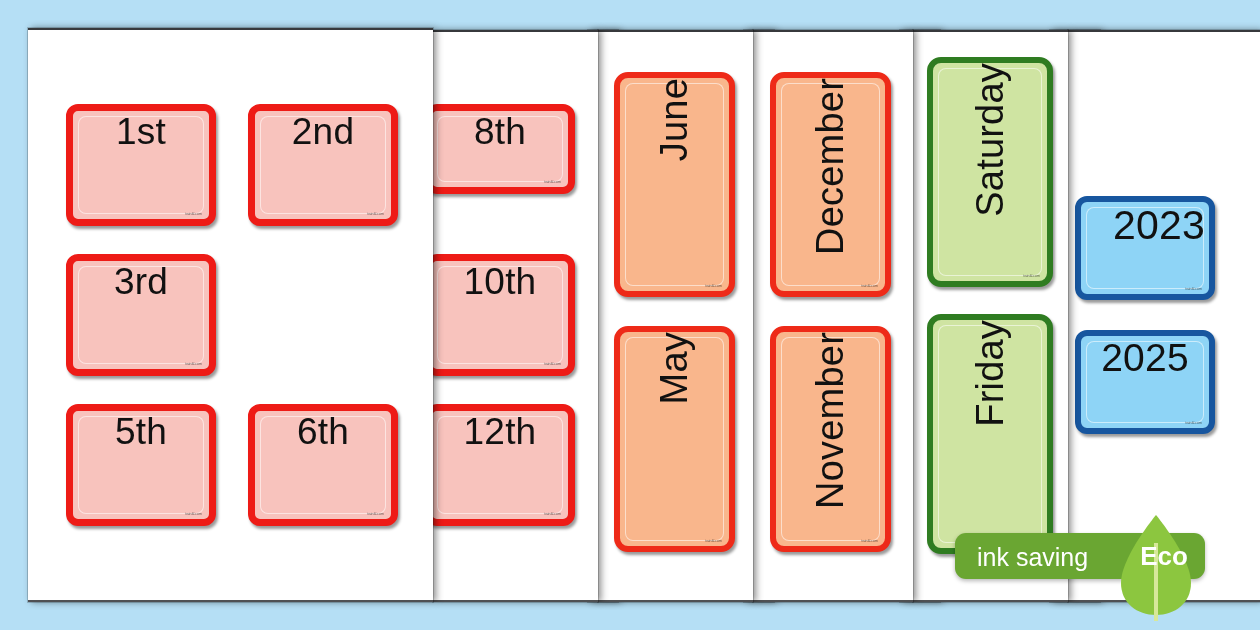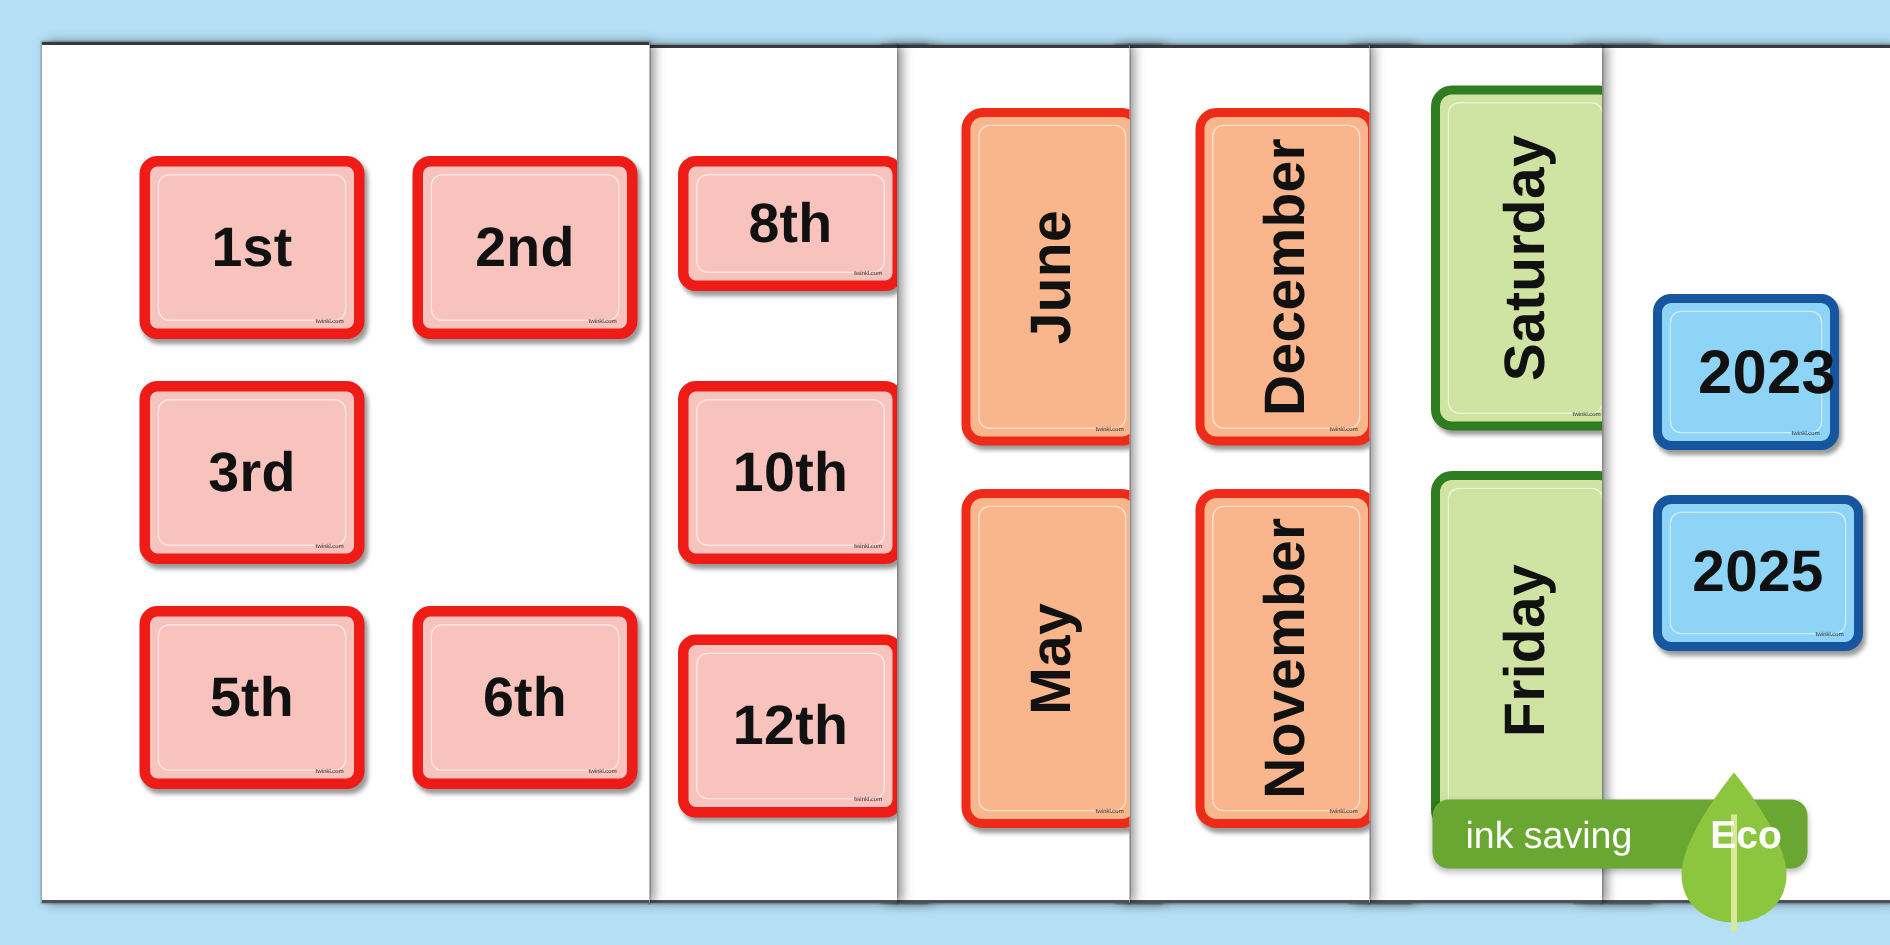--- a/index.html
+++ b/index.html
@@ -24,26 +24,25 @@
   .sheet::after{ 
     content:"";position:absolute;left:0;right:0;bottom:0;height:2px;
     background:rgba(20,22,26,0.75);
   }
 
   
   .card{
     position:absolute;
     box-sizing:border-box;
     border-radius:12px;
-    display:flex;align-items:center;justify-content:center;
+    display:flex;align-items:flex-start;justify-content:center;
     color:#111111;
-    font-weight:bold;
+    font-weight:normal;
     letter-spacing:.2px;
     box-shadow:2px 3px 3px rgba(0,0,0,0.40);
-    margin-left:27px;
   }
   .card .inner{
     position:absolute;inset:5px;
     border-radius:8px;
     box-shadow:inset 0 0 0 1px rgba(255,255,255,0.55);
     pointer-events:none;
   }
   .card .txt{position:relative;z-index:2;white-space:nowrap;}
   .card .wm{
     position:absolute;right:7px;bottom:3px;z-index:3;
@@ -84,21 +83,21 @@
 
 <div id="stage">
 
   <div class="sheet" style="left:1050px;top:30px;width:50px;height:572px;z-index:1;">
     <div class="card c-green" style="left:18px;top:26px;width:52px;height:114px;border-radius:14px;">
       <span class="inner"></span>
     </div>
   </div>
 
   <div class="sheet" style="left:1068px;top:30px;width:192px;height:572px;z-index:2;">
-    <div class="card c-blue" style="left:7px;top:166px;width:124px;height:104px;padding-left:28px;">
+    <div class="card c-blue" style="left:7px;top:166px;width:140px;height:104px;padding-left:28px;">
       <span class="inner"></span>
       <span class="txt" style="font-size:41px;">2023</span>
       <span class="wm">twinkl.com</span>
     </div>
     <div class="card c-blue" style="left:7px;top:300px;width:140px;height:104px;">
       <span class="inner"></span>
       <span class="txt" style="font-size:39px;">2025</span>
       <span class="wm">twinkl.com</span>
     </div>
   </div>
@@ -173,21 +172,21 @@
     <div class="card c-pink" style="left:-8px;top:74px;width:150px;height:90px;">
       <span class="inner"></span>
       <span class="txt" style="font-size:37px;">8th</span>
       <span class="wm">twinkl.com</span>
     </div>
     <div class="card c-pink" style="left:-8px;top:224px;width:150px;height:122px;">
       <span class="inner"></span>
       <span class="txt" style="font-size:37px;">10th</span>
       <span class="wm">twinkl.com</span>
     </div>
-    <div class="card c-pink" style="left:-8px;top:393px;width:150px;height:122px;">
+    <div class="card c-pink" style="left:-8px;top:374px;width:150px;height:122px;">
       <span class="inner"></span>
       <span class="txt" style="font-size:37px;">12th</span>
       <span class="wm">twinkl.com</span>
     </div>
   </div>
 
   <div class="sheet" style="left:28px;top:28px;width:405px;height:574px;z-index:10;">
     <div class="card c-pink" style="left:38px;top:76px;width:150px;height:122px;">
       <span class="inner"></span>
       <span class="txt" style="font-size:37px;">1st</span>

